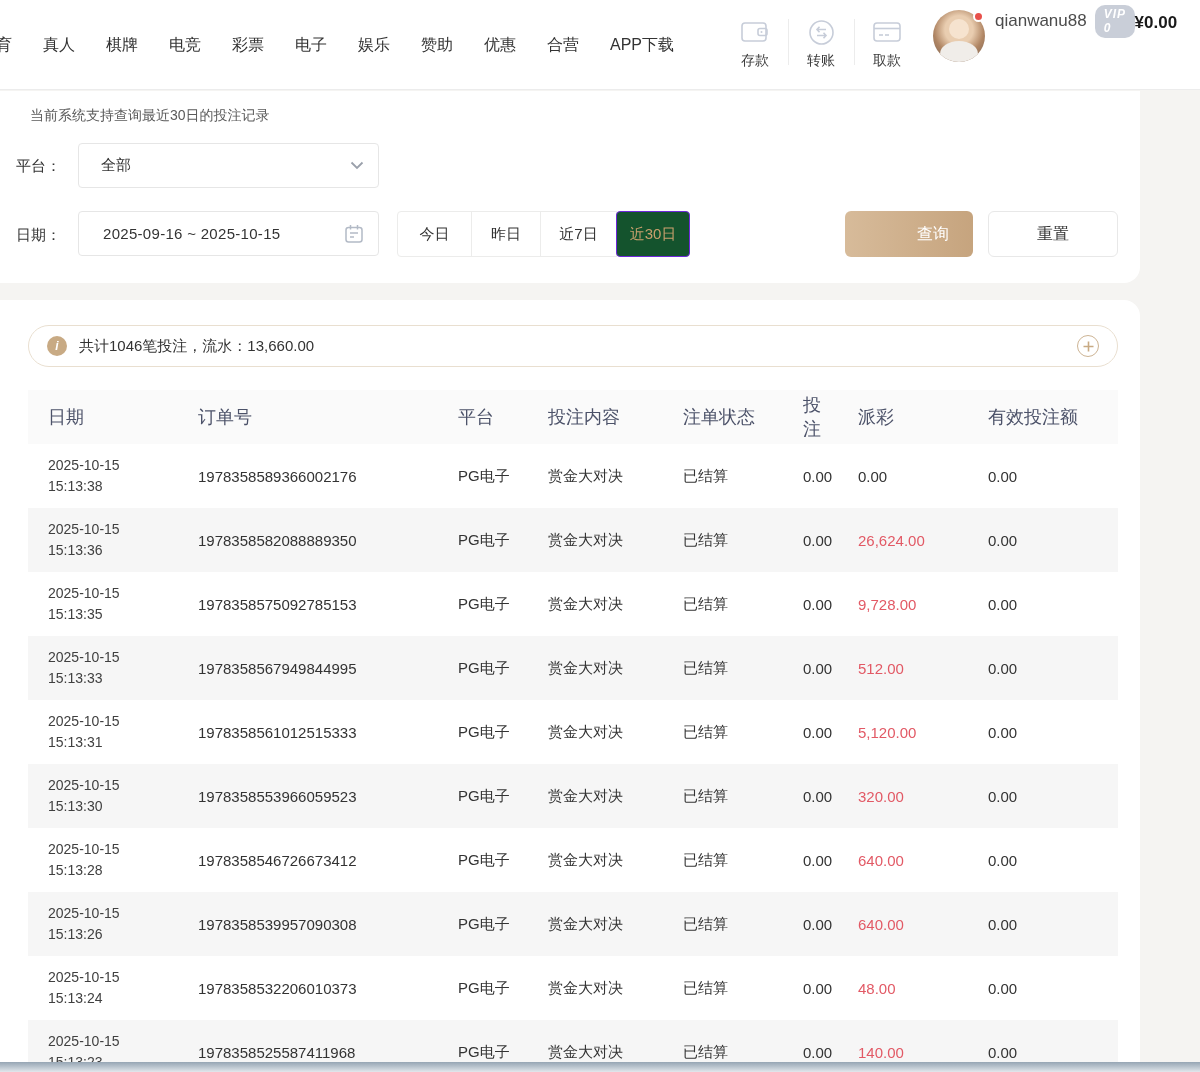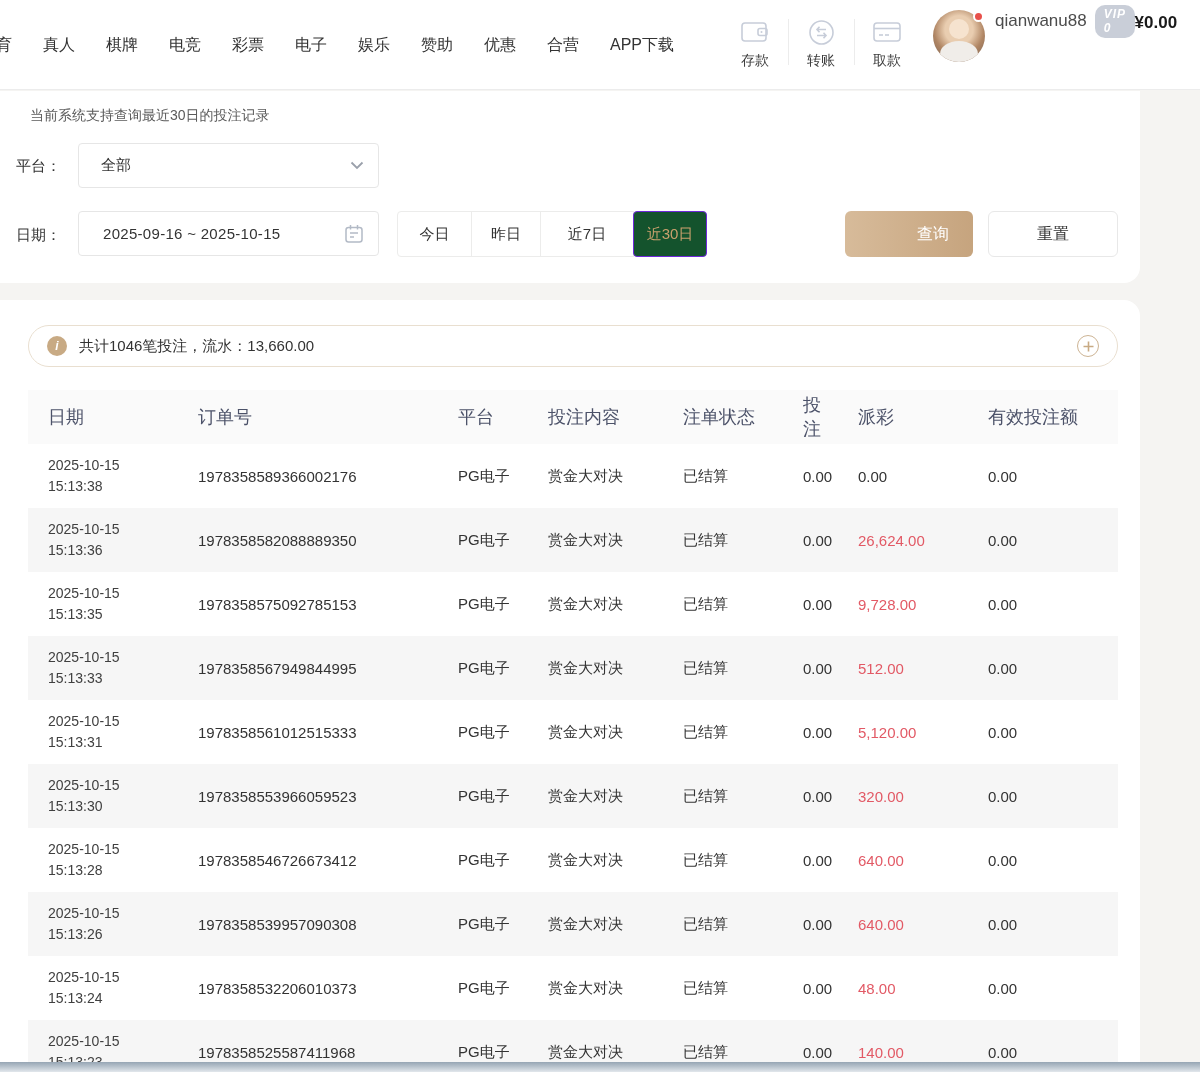--- a/index.html
+++ b/index.html
@@ -265,21 +265,21 @@
           <line x1="6.5" y1="1" x2="6.5" y2="5.5"></line>
             <line x1="13.5" y1="1" x2="13.5" y2="5.5"></line>
           <line x1="6" y1="9" x2="14" y2="9"></line>
             <line x1="6" y1="13" x2="10" y2="13"></line>
         </svg>
       </div>
 
       <div class="range-group">
           <div class="range-btn" style="width: 75px;">今日</div>
           <div class="range-btn" style="width: 70px;">昨日</div>
-          <div class="range-btn" style="width: 94px;">近7日</div>
+          <div class="range-btn" style="width: 77px;">近7日</div>
           <div class="range-btn active" style="width: 74px;">近30日</div>
         </div>
 
       <button class="btn btn-query">查询</button>
       <button class="btn btn-reset">重置</button>
     </section>
 
     <section class="records-panel">
       <div class="summary-bar">
         <span class="info-icon">i</span>

